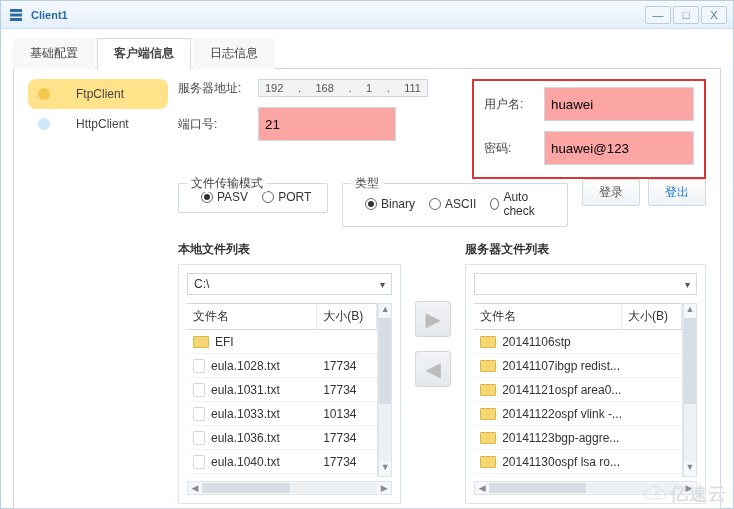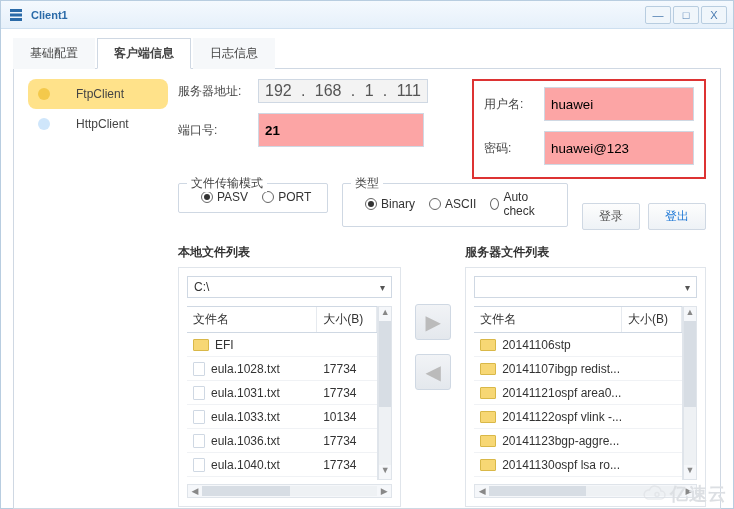--- a/index.html
+++ b/index.html
@@ -16,21 +16,21 @@
   .tab.active { border-color:#cfd8e3; background:#fff; font-weight:bold; border-bottom:1px solid #fff; }
   .tabpanel { border:1px solid #cfd8e3; border-top:none; padding:10px 14px 12px; height:440px; }
   .twocol { display:flex; gap:10px; height:100%; }
   .sidebar { width:140px; }
   .sideitem { display:flex; align-items:center; gap:26px; padding:8px 10px; cursor:pointer; border-radius:8px; color:#444; }
   .sideitem.active { background:#ffe28a; }
   .dot { width:12px; height:12px; border-radius:50%; }
   .main { flex:1; display:flex; flex-direction:column; }
   .row { display:flex; align-items:center; margin-bottom:10px; }
   .lbl { width:80px; color:#444; }
-  .ipbox { display:flex; align-items:center; border:1px solid #cfd8e3; background:#f3f3f3; padding:2px 6px; width:170px; justify-content:space-between; font-size:16px; color:#555; }
+  .ipbox { display:flex; align-items:center; border:1px solid #cfd8e3; background:#f3f3f3; padding:2px 6px; width:170px; justify-content:space-between; font-size:11px; color:#555; }
   .txt { border:1px solid #cfd8e3; padding:16px 6px; height:22px; background:#fca5a5; }
   .redbox { border:2px solid #d33; padding:6px 10px 2px; margin-left:auto; }
   .fieldset { border:1px solid #cfd8e3; padding:6px 22px 8px; margin-top:4px; position:relative; border-radius:2px; }
   .fieldset > .legend { position:absolute; top:-9px; left:8px; background:#fff; padding:0 4px; color:#444; }
   .radiogrp { display:flex; gap:14px; align-items:center; }
   .radio { display:flex; align-items:center; gap:4px; cursor:pointer; }
   .radio .o { width:12px; height:12px; border:1px solid #666; border-radius:50%; display:inline-flex; align-items:center; justify-content:center; }
   .radio.sel .o::after { content:""; width:6px; height:6px; background:#333; border-radius:50%; display:block; }
   .fsrow { display:flex; gap:14px; align-items:flex-start; }
   .btn { border:1px solid #cfd8e3; background:linear-gradient(#fdfdfd,#eef2f6); padding:4px 16px; border-radius:2px; cursor:pointer; color:#555; }
@@ -114,21 +114,21 @@
                     <span>.</span>
                   <span>168</span>
                     <span>.</span>
                   <span>1</span>
                     <span>.</span>
                   <span>111</span>
                 </div>
               </div>
               <div class="row">
                 <div class="lbl">端口号:</div>
-                <input class="txt" style="width: 166px; font-weight: bold;" value="21">
+                <input class="txt" style="width: 138px;" value="21">
               </div>
             </div>
             <div class="redbox">
               <div class="row">
                 <div class="lbl" style="width:60px">用户名:</div>
                 <input class="txt" style="width: 150px;" value="huawei">
               </div>
               <div class="row">
                 <div class="lbl" style="width:60px">密码:</div>
                 <input class="txt" style="width: 150px;" value="huawei@123">
@@ -160,21 +160,21 @@
                 <div class="radio">
                     <span class="o"></span>
                     <span>ASCII</span>
                   </div>
                 <div class="radio">
                     <span class="o"></span>
                     <span>Auto check</span>
                   </div>
               </div>
             </div>
-            <div style="display:flex; gap:8px; align-items:flex-end; padding-top:24px;">
+            <div style="display:flex; gap:8px; align-items:flex-end; padding-top:0;">
               <div class="btn">登录</div>
               <div class="btn primaryblue">登出</div>
             </div>
           </div>
 
           <div class="lists">
 
             <div class="listbox">
               <div class="listtitle">本地文件列表</div>
               <div class="listframe">

